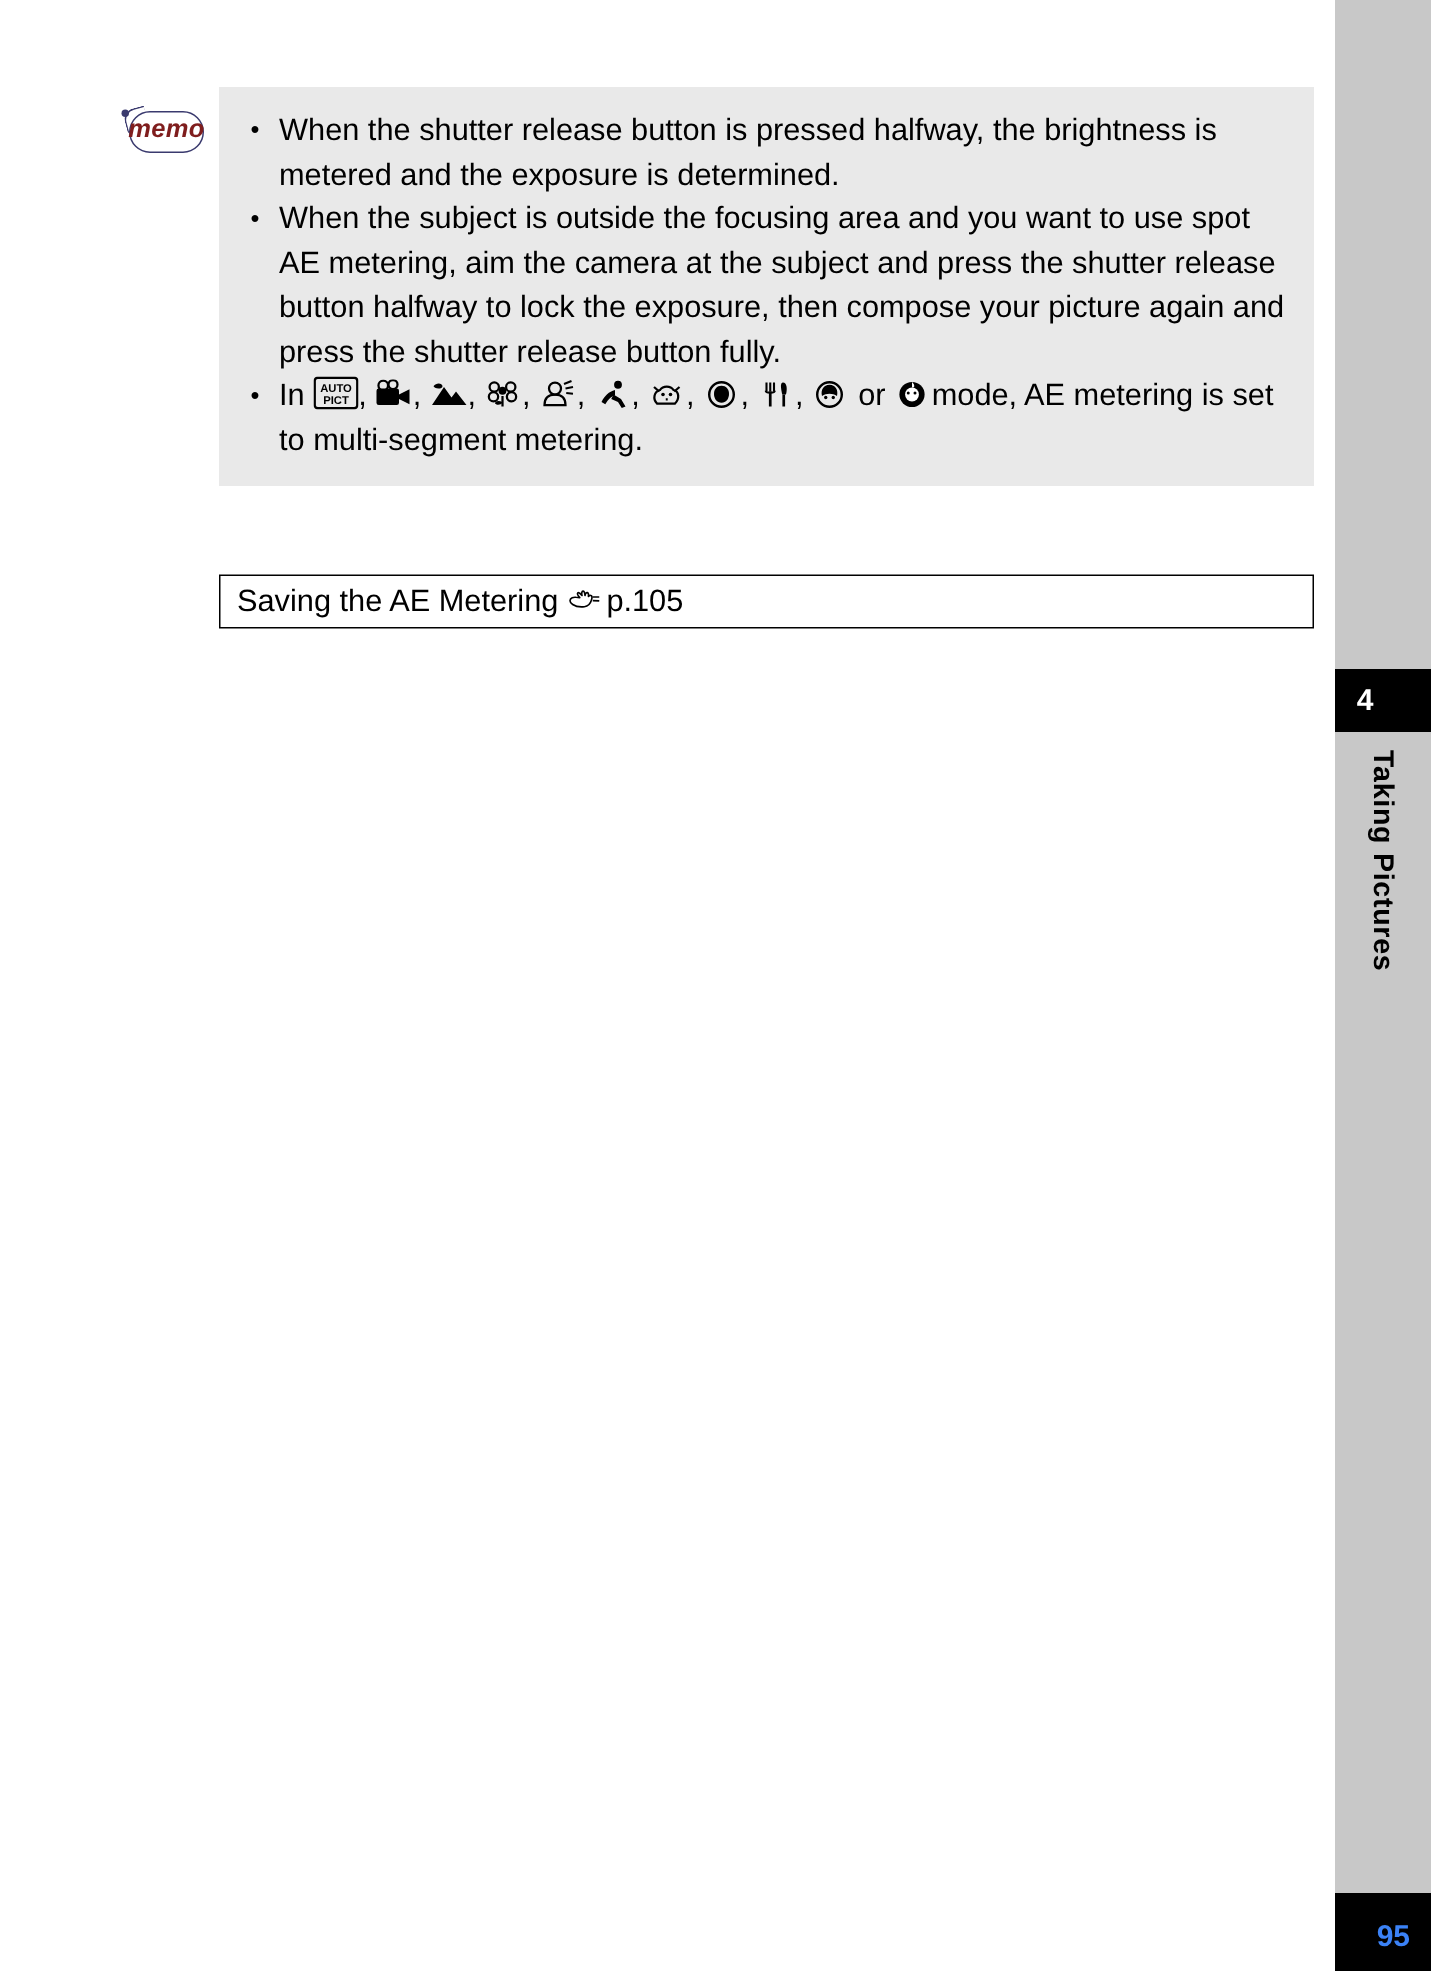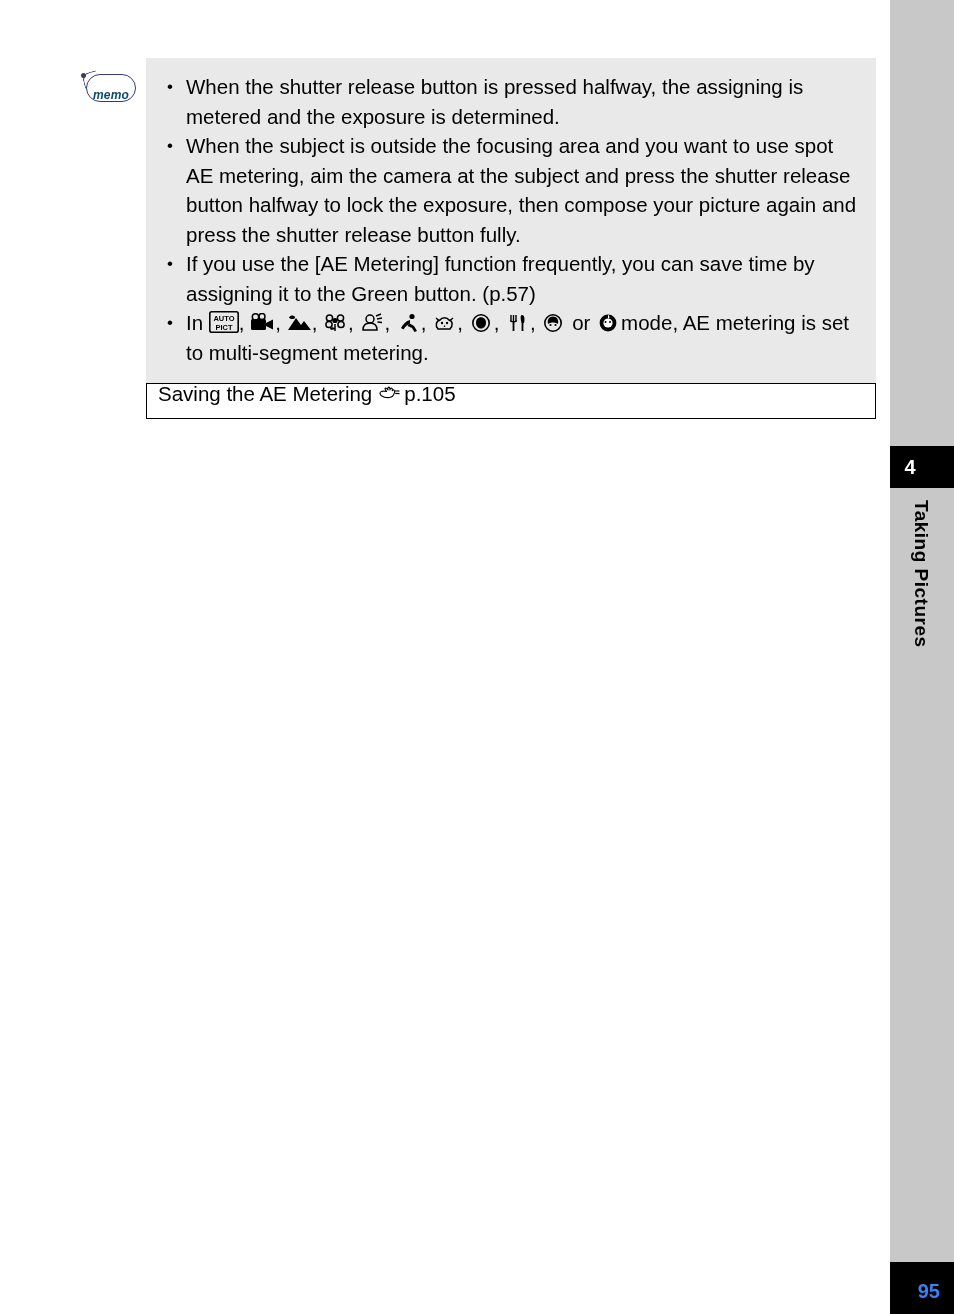--- a/index.html
+++ b/index.html
@@ -120,27 +120,27 @@
     left: 1px;
     top: 1px;
     width: 5px;
     height: 5px;
     background: #3a3a6e;
     border-radius: 50%;
   }
   .memo-icon .memo-text {
     position: absolute;
     left: 0;
-    top: 16px;
+    top: 4px;
     width: 62px;
     text-align: center;
-    font-size: 12px;
+    font-size: 17px;
     font-weight: bold;
     font-style: italic;
-    color: #0c4a6e;
+    color: #7f1d1d;
     letter-spacing: 0.2px;
   }
 
   ul.bullets {
     list-style: none;
     margin: 0;
     padding: 0 14px 0 14px;
   }
   ul.bullets > li {
     position: relative;
@@ -169,21 +169,21 @@
   
   .ref-box {
     position: absolute;
     left: 146px;
     top: 383px;
     width: 730px;
     height: 36px;
     border: 1.5px solid #000000;
     box-sizing: border-box;
     display: flex;
-    align-items: flex-start;
+    align-items: center;
     padding-left: 11px;
   }
   .ref-text {
     font-size: 20.5px;
     color: #000000;
     line-height: 1;
   }
   .hand-icon {
     display: inline-block;
     margin: 0 3px 0 7px;
@@ -203,27 +203,24 @@
 <div class="memo-icon">
   <div class="bubble"></div>
   <div class="tail"></div>
   <div class="tail-dot"></div>
   <div class="memo-text">memo</div>
 </div>
 
 <div class="memo-block">
   <ul class="bullets">
     <li>
-      <span>When the shutter release button is pressed halfway, the assigning is metered and the exposure is determined.</span>
+      <span>When the shutter release button is pressed halfway, the brightness is metered and the exposure is determined.</span>
     </li>
     <li>
       <span>When the subject is outside the focusing area and you want to use spot AE metering, aim the camera at the subject and press the shutter release button halfway to lock the exposure, then compose your picture again and press the shutter release button fully.</span>
-    </li>
-    <li>
-      <span>If you use the [AE Metering] function frequently, you can save time by assigning it to the Green button. (p.57)</span>
     </li>
     <li>
       <span>In</span>
 
       
       <span class="mi">
         <svg width="30" height="22" viewBox="0 0 30 22">
           <rect x="0.8" y="0.8" width="28.4" height="20.4" rx="2" fill="none" stroke="#000" stroke-width="1.6"></rect>
           <text x="15" y="10" font-family="Liberation Sans, sans-serif" font-size="7.5" font-weight="bold" text-anchor="middle" fill="#000">AUTO</text>
           <text x="15" y="18.5" font-family="Liberation Sans, sans-serif" font-size="7.5" font-weight="bold" text-anchor="middle" fill="#000">PICT</text>

